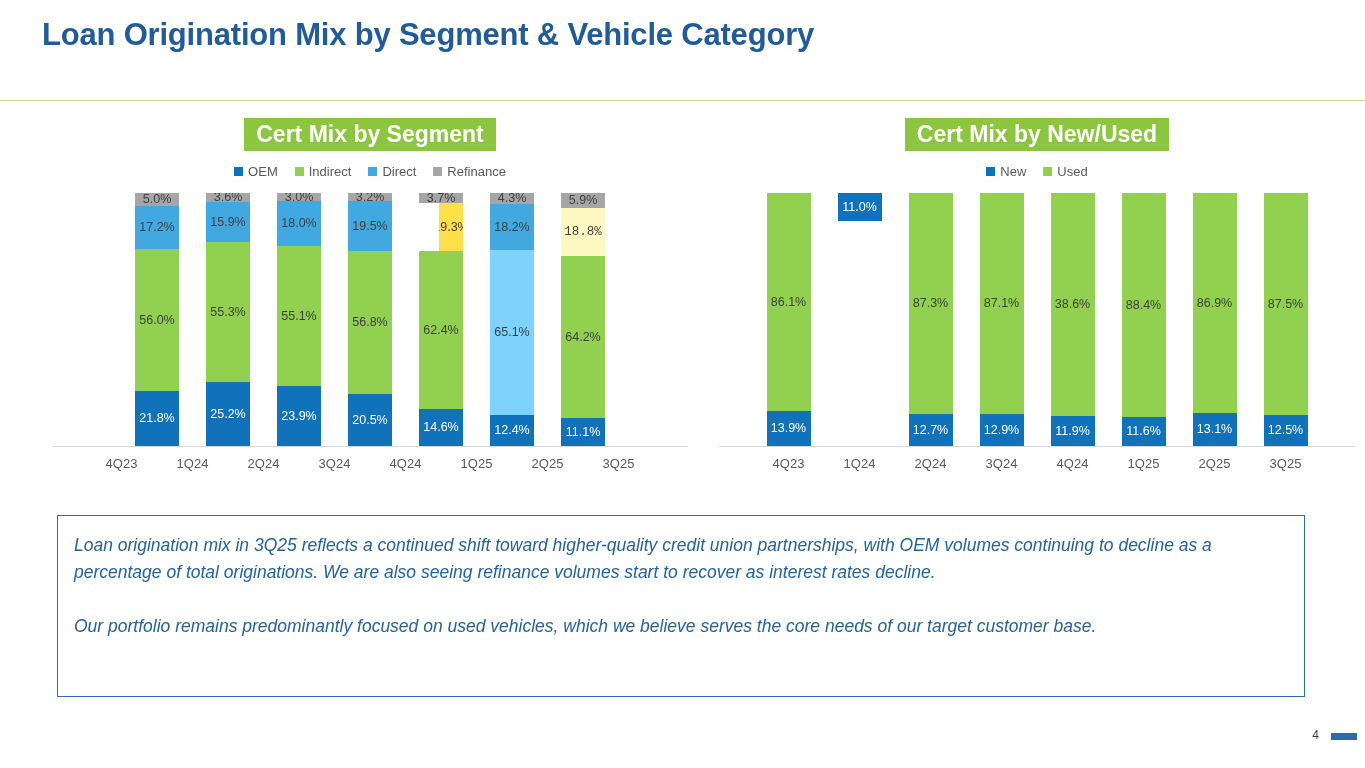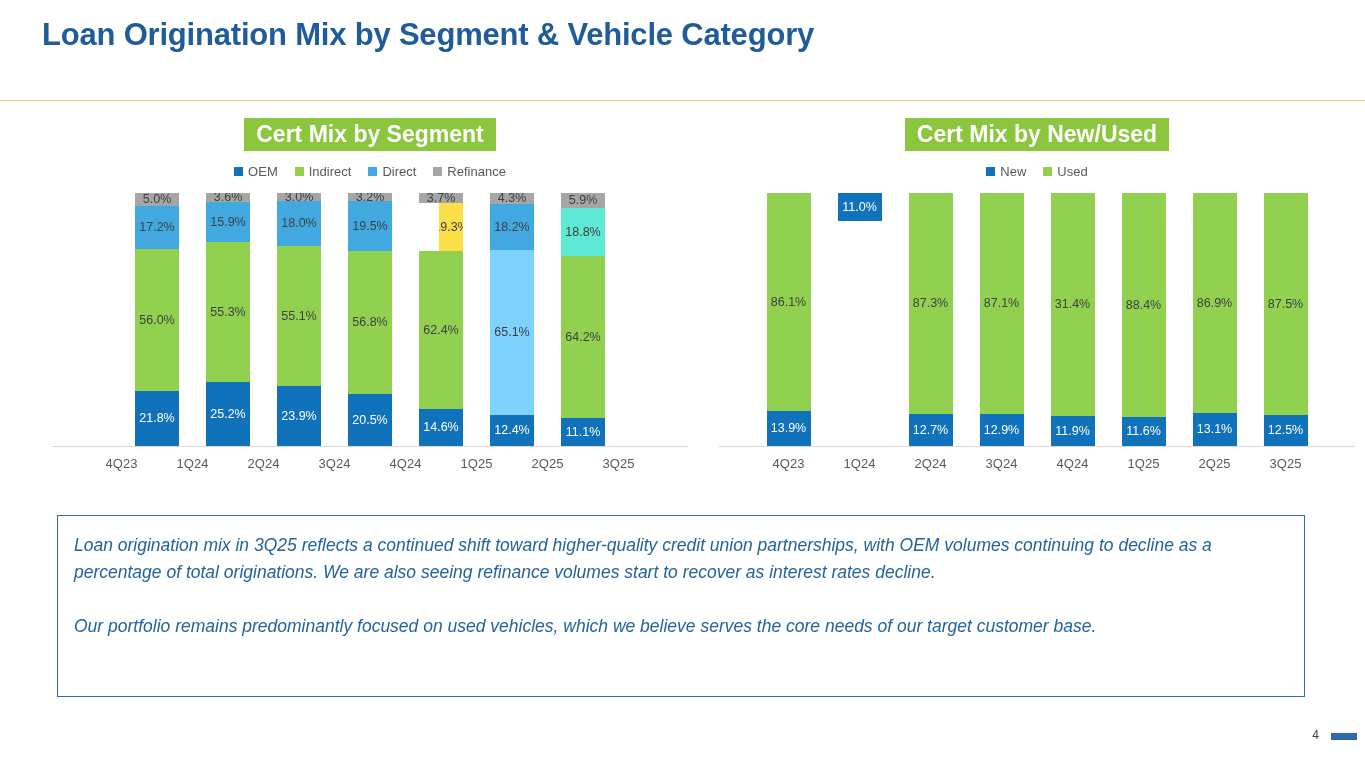--- a/index.html
+++ b/index.html
@@ -247,21 +247,21 @@
             <span class="seg-label" style="color: rgb(64, 64, 64);">65.1%</span>
           </div>
           <div class="seg" style="background: rgb(16, 114, 186); flex: 0 0 12.4%;">
             <span class="seg-label" style="color: rgb(255, 255, 255);">12.4%</span>
           </div>
         </div>
         <div class="bar-col">
           <div class="seg" style="background: rgb(166, 166, 166); flex: 0 0 5.9%;">
             <span class="seg-label" style="color: rgb(64, 64, 64);">5.9%</span>
           </div>
-          <div class="seg" style="background: #5eead4; flex: 0 0 18.8%;">
+          <div class="seg" style="background: #fef9c3; flex: 0 0 18.8%; font-family: Liberation Mono, monospace;">
             <span class="seg-label" style="color: rgb(64, 64, 64);">18.8%</span>
           </div>
           <div class="seg" style="background: rgb(146, 208, 80); flex: 0 0 64.2%;">
             <span class="seg-label" style="color: rgb(64, 64, 64);">64.2%</span>
           </div>
           <div class="seg" style="background: rgb(16, 114, 186); flex: 0 0 11.1%;">
             <span class="seg-label" style="color: rgb(255, 255, 255);">11.1%</span>
           </div>
         </div>
       </div>
@@ -319,21 +319,21 @@
         <div class="bar-col">
           <div class="seg" style="background: rgb(146, 208, 80); flex: 0 0 87.1%;">
             <span class="seg-label" style="color: rgb(64, 64, 64);">87.1%</span>
           </div>
           <div class="seg" style="background: rgb(16, 114, 186); flex: 0 0 12.9%;">
             <span class="seg-label" style="color: rgb(255, 255, 255);">12.9%</span>
           </div>
         </div>
         <div class="bar-col">
           <div class="seg" style="background: rgb(146, 208, 80); flex: 0 0 88.1%;">
-            <span class="seg-label" style="color: rgb(64, 64, 64);">31.4%</span>
+            <span class="seg-label" style="color: rgb(64, 64, 64);">38.6%</span>
           </div>
           <div class="seg" style="background: rgb(16, 114, 186); flex: 0 0 11.9%;">
             <span class="seg-label" style="color: rgb(255, 255, 255);">11.9%</span>
           </div>
         </div>
         <div class="bar-col">
           <div class="seg" style="background: rgb(146, 208, 80); flex: 0 0 88.4%;">
             <span class="seg-label" style="color: rgb(64, 64, 64);">88.4%</span>
           </div>
           <div class="seg" style="background: rgb(16, 114, 186); flex: 0 0 11.6%;">

